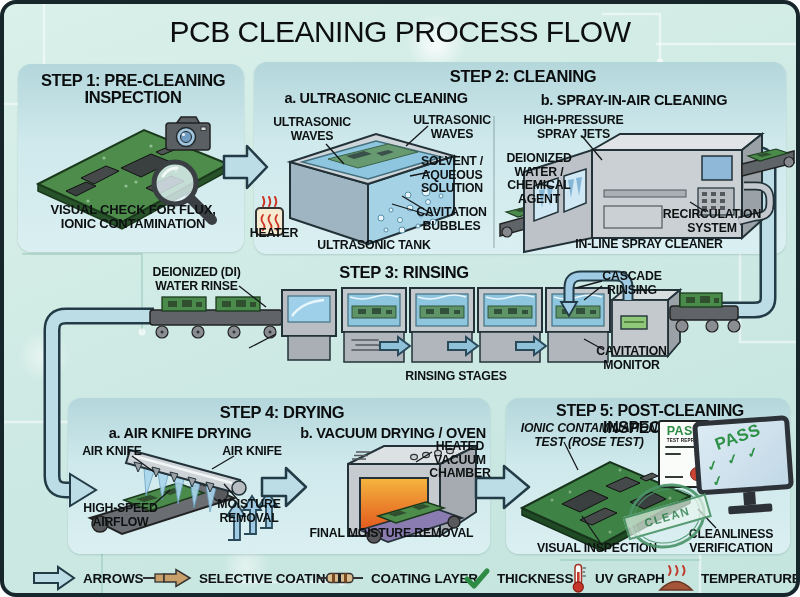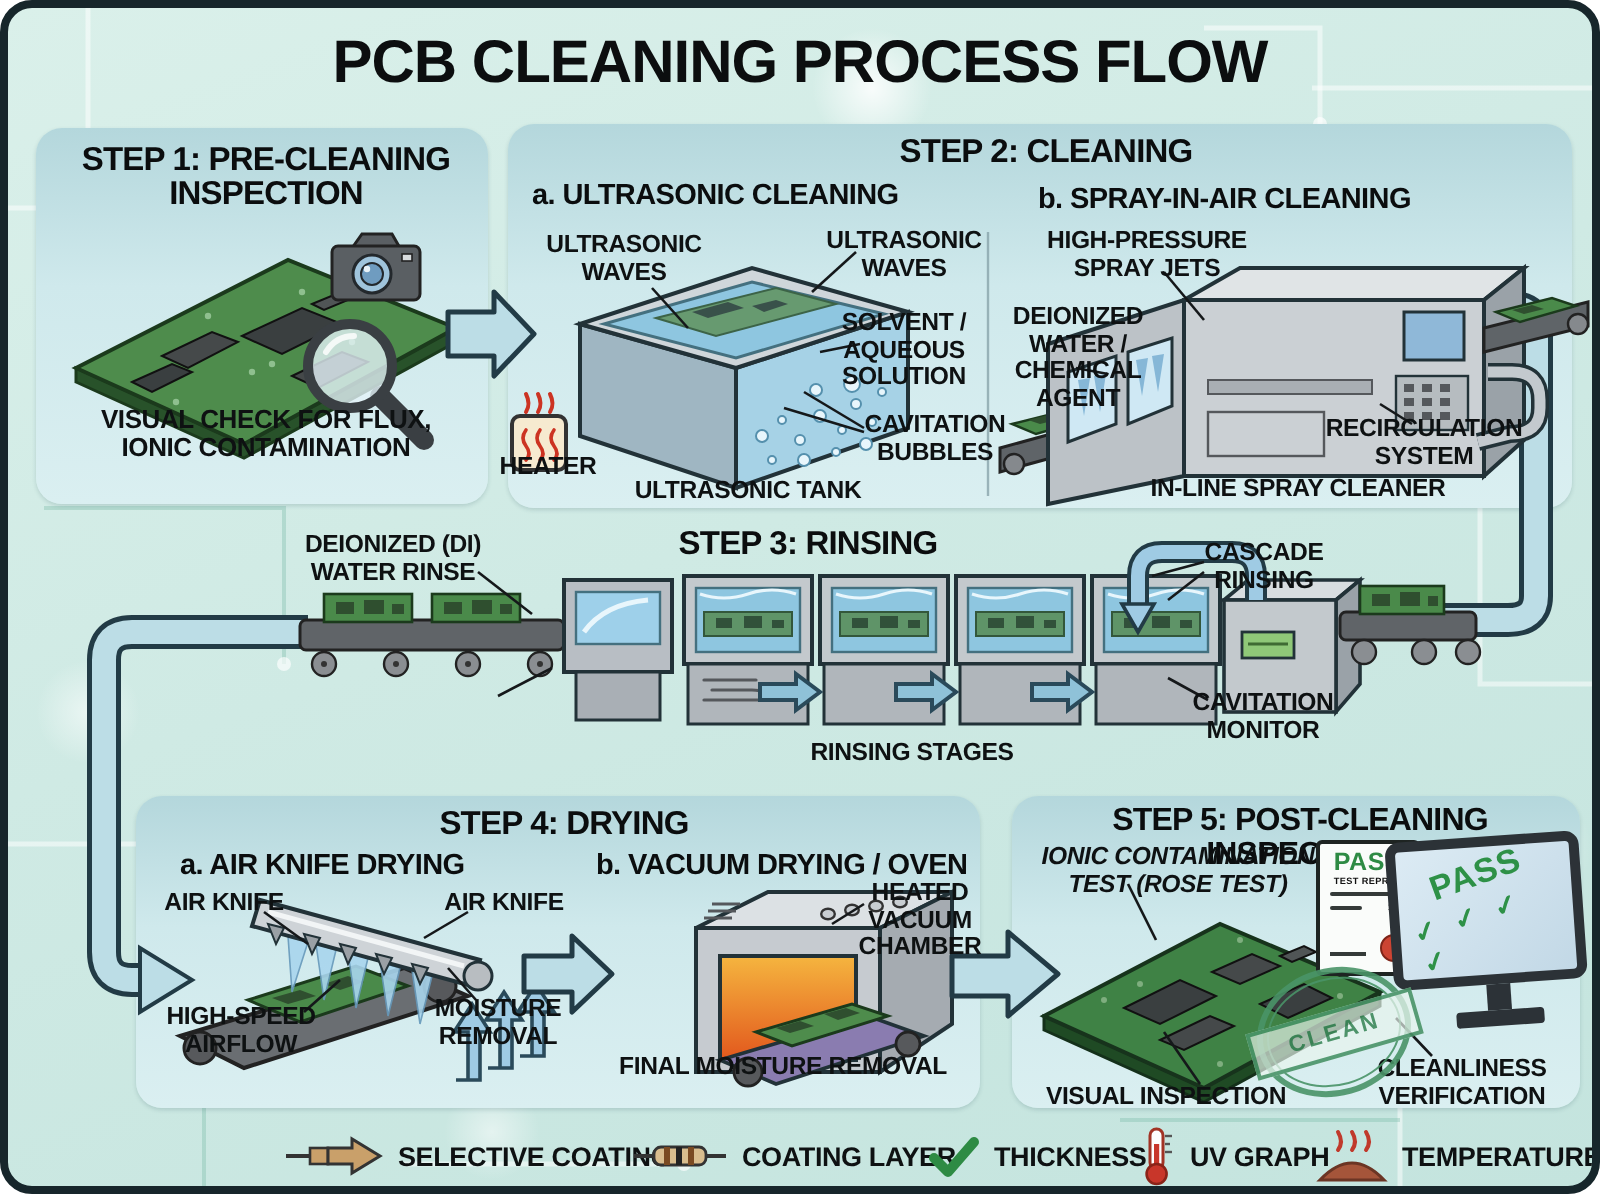--- a/index.html
+++ b/index.html
@@ -21,23 +21,23 @@
   .panel{
     position:absolute;border-radius:13px;
     background:linear-gradient(180deg,#b4d7dc 0%,#cfe9ec 42%,#daeff1 100%);
     box-shadow:0 1px 2px rgba(40,80,90,.18);
   }
   .lbl{position:absolute;font-weight:700;font-size:12.3px;line-height:1.1;
        text-align:center;letter-spacing:-.2px;color:#0e1112;}
   .hdr{position:absolute;font-weight:700;font-size:16.5px;line-height:1.05;
        text-align:center;letter-spacing:-.4px;color:#0b0d0e;}
   .sub{position:absolute;font-weight:700;font-size:14.5px;line-height:1.05;
-       letter-spacing:-.3px;color:#0b0d0e;}
+       text-align:center;letter-spacing:-.3px;color:#0b0d0e;}
   .title{position:absolute;left:0;right:0;top:11px;text-align:center;
-       font-weight:700;font-size:30px;letter-spacing:-.5px;color:#0c0e0f;}
+       font-weight:400;font-size:30px;letter-spacing:-.5px;color:#0c0e0f;}
   
   .pass-card{position:absolute;left:654px;top:416px;width:52px;height:68px;
        background:#fafcfa;border:2.5px solid #1e2422;border-radius:3px;
        padding:2px 3px;box-sizing:border-box;}
   .pass-card .p1{color:#2e8b44;font-weight:800;font-size:12.5px;text-align:center;letter-spacing:.3px;}
   .pass-card .p2{color:#111;font-weight:800;font-size:4.6px;text-align:center;letter-spacing:.2px;}
   .pc-line{height:2px;background:#343a38;border-radius:1px;margin:3px 2px 0 2px;}
   .pc-row{display:flex;align-items:center;justify-content:space-between;margin:3px 2px 0 2px;}
   .pc-row .seg{height:2px;background:#343a38;width:16px;border-radius:1px;}
   .pc-num{font-size:4.6px;font-weight:800;color:#111;}
@@ -447,21 +447,21 @@
 
   <div class="hdr" style="left:29px;top:68px;width:200px;">STEP 1: PRE-CLEANING INSPECTION</div>
   <div class="lbl" style="left:34px;top:199px;width:190px;font-size:13px;">VISUAL CHECK FOR FLUX, IONIC CONTAMINATION</div>
 
   <div class="hdr" style="left:389px;top:64px;width:260px;">STEP 2: CLEANING</div>
   <div class="sub" style="left:262px;top:87px;width:220px;">a. ULTRASONIC CLEANING</div>
   <div class="sub" style="left:515px;top:89px;width:230px;">b. SPRAY-IN-AIR CLEANING</div>
   <div class="lbl" style="left:262px;top:112px;width:92px;">ULTRASONIC WAVES</div>
   <div class="lbl" style="left:402px;top:110px;width:92px;">ULTRASONIC WAVES</div>
   <div class="lbl" style="left:398px;top:151px;width:100px;">SOLVENT / AQUEOUS SOLUTION</div>
-  <div class="lbl" style="left:416px;top:202px;width:95px;">CAVITATION BUBBLES</div>
+  <div class="lbl" style="left:400px;top:202px;width:95px;">CAVITATION BUBBLES</div>
   <div class="lbl" style="left:240px;top:223px;width:60px;">HEATER</div>
   <div class="lbl" style="left:305px;top:235px;width:130px;">ULTRASONIC TANK</div>
   <div class="lbl" style="left:512px;top:110px;width:115px;">HIGH-PRESSURE SPRAY JETS</div>
   <div class="lbl" style="left:496px;top:148px;width:78px;text-align:center;">DEIONIZED WATER / CHEMICAL AGENT</div>
   <div class="lbl" style="left:648px;top:204px;width:120px;">RECIRCULATION SYSTEM</div>
   <div class="lbl" style="left:560px;top:234px;width:170px;">IN-LINE SPRAY CLEANER</div>
 
   <div class="hdr" style="left:325px;top:260px;width:150px;">STEP 3: RINSING</div>
   <div class="lbl" style="left:130px;top:262px;width:125px;">DEIONIZED (DI) WATER RINSE</div>
   <div class="lbl" style="left:588px;top:266px;width:80px;">CASCADE RINSING</div>
@@ -473,21 +473,21 @@
   <div class="sub" style="left:86px;top:422px;width:180px;">a. AIR KNIFE DRYING</div>
   <div class="lbl" style="left:68px;top:441px;width:80px;">AIR KNIFE</div>
   <div class="lbl" style="left:208px;top:441px;width:80px;">AIR KNIFE</div>
   <div class="lbl" style="left:74px;top:498px;width:85px;">HIGH-SPEED AIRFLOW</div>
   <div class="lbl" style="left:205px;top:494px;width:80px;">MOISTURE REMOVAL</div>
   <div class="lbl" style="left:420px;top:436px;width:72px;">HEATED VACUUM CHAMBER</div>
   <div class="lbl" style="left:295px;top:523px;width:185px;">FINAL MOISTURE REMOVAL</div>
 
   <div class="hdr" style="left:510px;top:399px;width:272px;font-size:16px;">STEP 5: POST-CLEANING INSPECTION</div>
   <div class="lbl" style="left:510px;top:418px;width:150px;font-style:italic;">IONIC CONTAMINATION TEST (ROSE TEST)</div>
-  <div class="lbl" style="left:509px;top:538px;width:140px;">VISUAL INSPECTION</div>
+  <div class="lbl" style="left:523px;top:538px;width:140px;">VISUAL INSPECTION</div>
   <div class="lbl" style="left:668px;top:524px;width:118px;">CLEANLINESS VERIFICATION</div>
 
   <div class="pass-card">
     <div class="p1">PASS</div>
     <div class="p2">TEST REPROT</div>
     <div class="pc-line"></div>
     <div class="pc-row">
       <div class="seg"></div>
       <div class="pc-num">1/00</div>
     </div>
@@ -505,20 +505,26 @@
     <div class="mon-stand"></div>
     <div class="mon-base"></div>
   </div>
 
   <div class="stamp">
     <div class="ring"></div>
       <div class="ring2"></div>
     <div class="band">CLEAN</div>
   </div>
 
+  <div class="legend-item" style="left:28px;">
+    <svg width="44" height="26" viewBox="0 0 44 26">
+      <polygon points="2,8 26,8 26,2 42,13 26,24 26,18 2,18" fill="#bcdde6" stroke="#223b46" stroke-width="2"></polygon>
+    </svg>
+    <span class="txt">ARROWS</span>
+  </div>
   <div class="legend-item" style="left:138px;">
     <svg width="50" height="20" viewBox="0 0 50 20">
       <line x1="1" y1="10" x2="13" y2="10" stroke="#333" stroke-width="2"></line>
       <rect x="13" y="6" width="9" height="8" fill="#c9a06a" stroke="#333" stroke-width="1.3"></rect>
       <polygon points="22,6 34,6 34,1.5 48,10 34,18.5 34,14 22,14" fill="#c9a06a" stroke="#333" stroke-width="1.5"></polygon>
     </svg>
     <span class="txt">SELECTIVE COATING</span>
   </div>
   <div class="legend-item" style="left:312px;">
     <svg width="48" height="14" viewBox="0 0 48 14">

